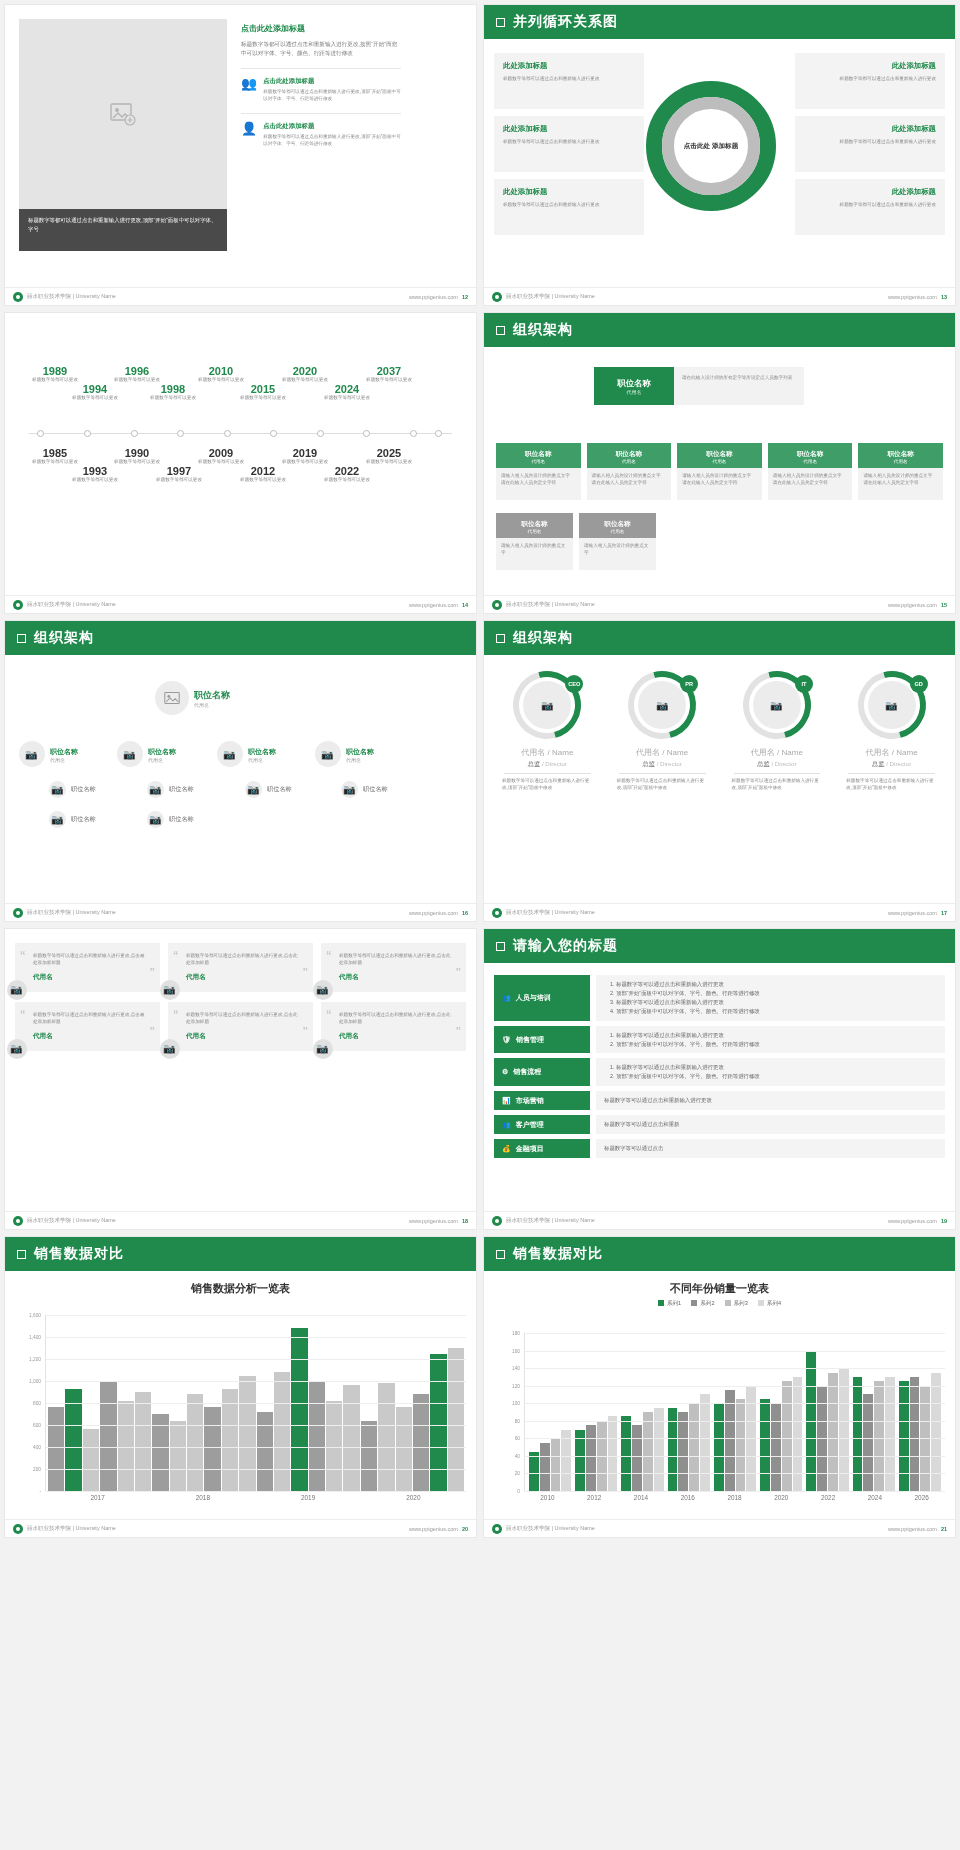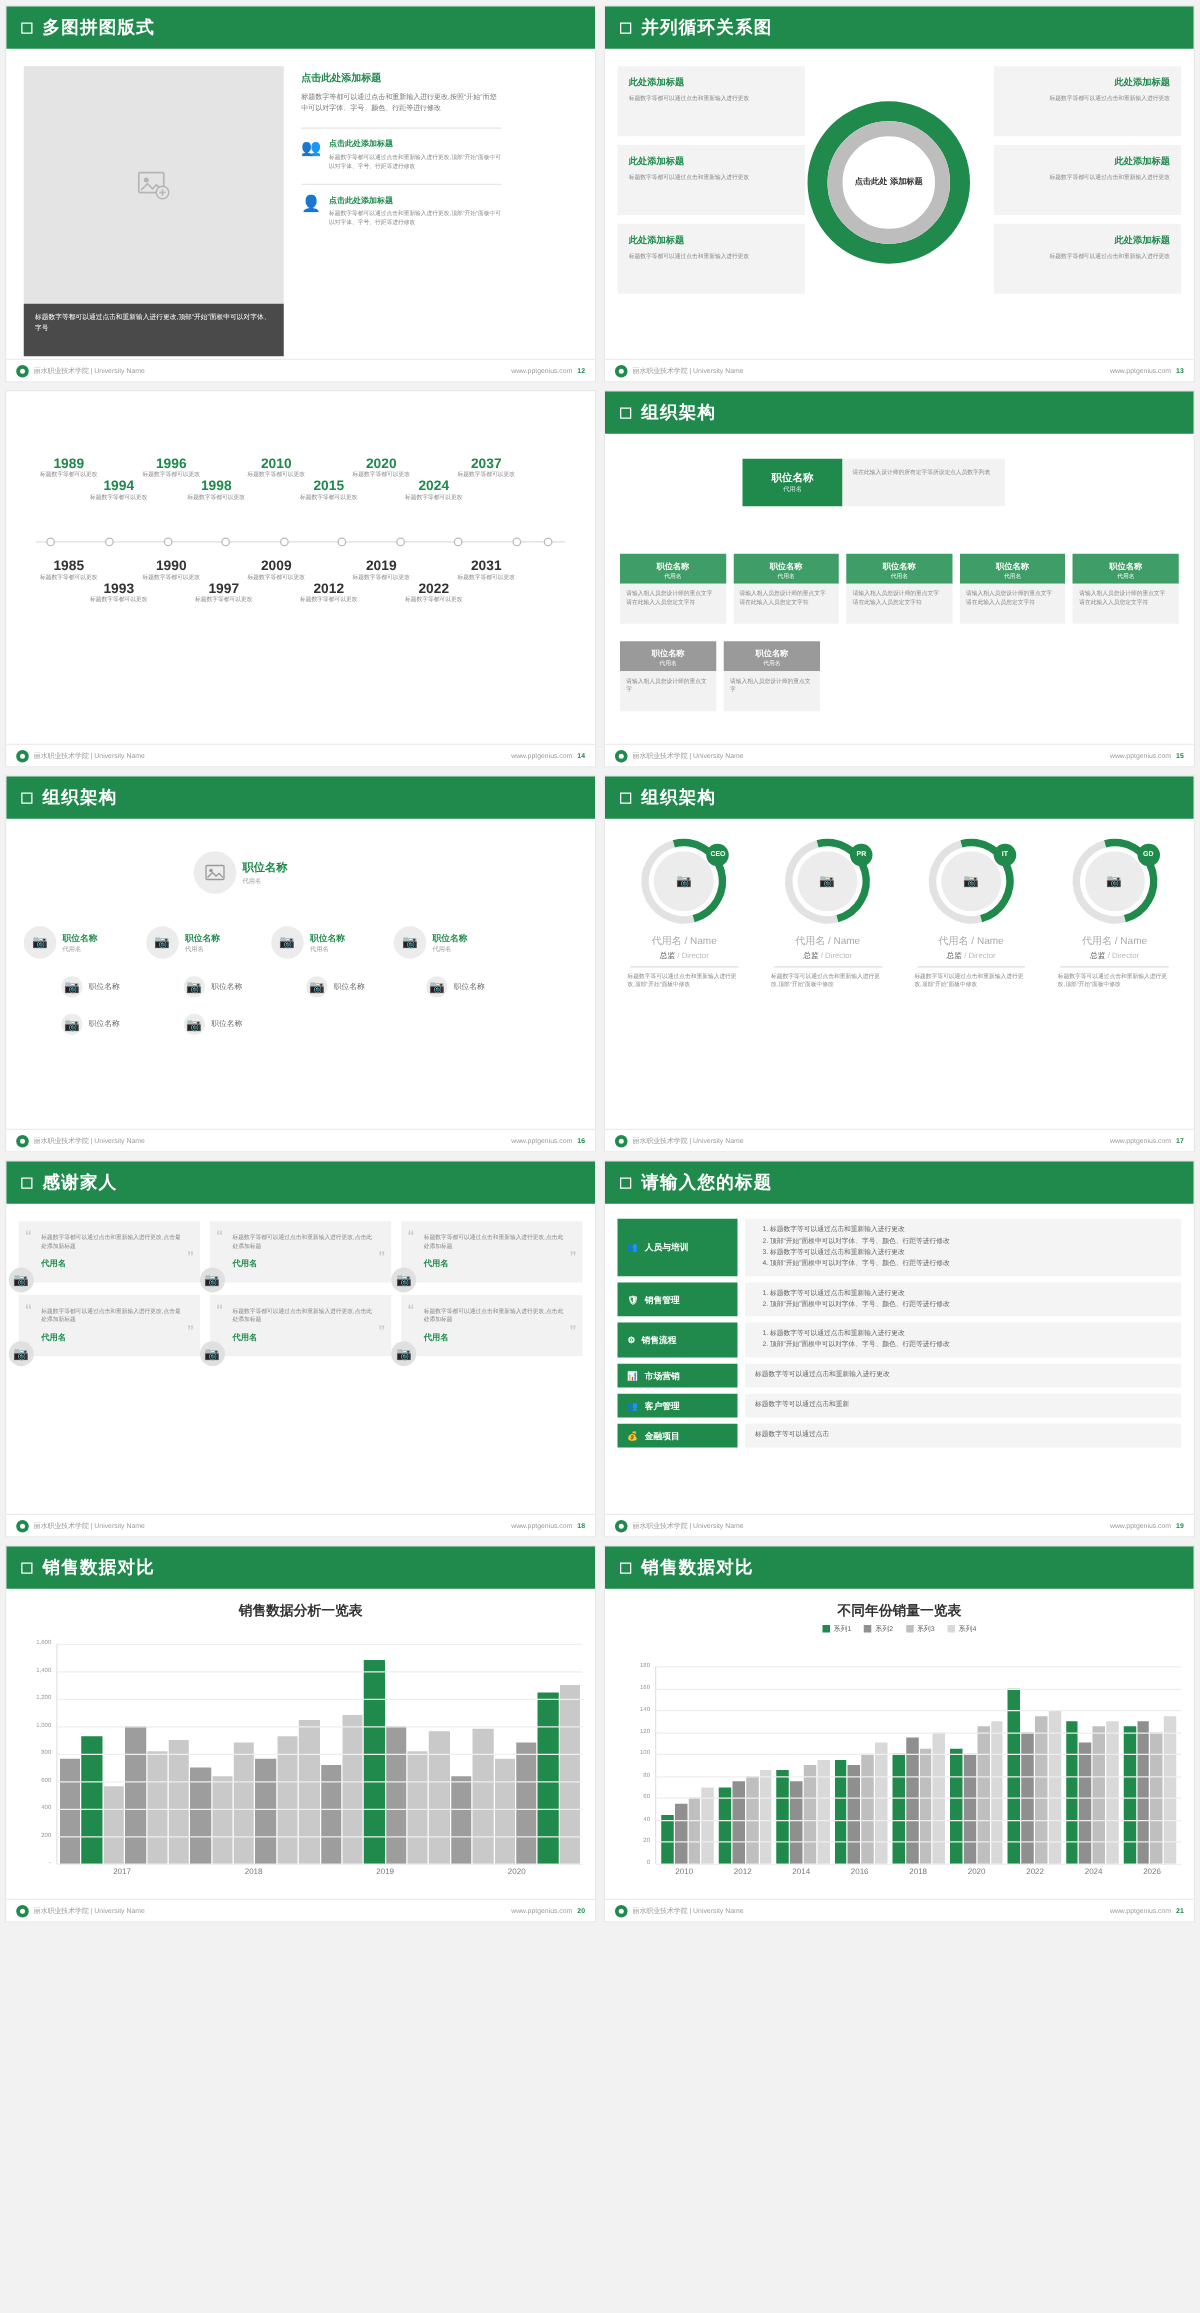--- a/index.html
+++ b/index.html
@@ -167,24 +167,20 @@
   .xl { flex:1; text-align:center; font-size:6.4px; color:#777; padding-top:3px;}
   .legend { display:flex; justify-content:center; gap:10px; font-size:5.6px; color:#666; margin-bottom:2px;}
   .legend i { display:inline-block; width:6px;height:6px; margin-right:3px; vertical-align:-1px;}
 </style>
 </head>
 <body>
 
 <div class="grid">
 
   <div class="slide">
-    <div class="hdr">
-      <span class="sq"></span>
-      <span class="t">多图拼图版式</span>
-    </div>
     <div class="body">
       <div class="ph s1-img">
         <svg width="26" height="24" viewBox="0 0 26 24">
             <rect x="1" y="2" width="20" height="16" rx="1" fill="none" stroke="#8f8f8f" stroke-width="1.4"></rect>
             <circle cx="7" cy="8" r="2" fill="#8f8f8f"></circle>
             <path d="M3 16l5-5 4 4 3-3 5 4" fill="none" stroke="#8f8f8f" stroke-width="1.4"></path>
             <circle cx="20" cy="18" r="5" fill="#e4e4e4" stroke="#8f8f8f" stroke-width="1.2"></circle>
             <path d="M20 15.5v5M17.5 18h5" stroke="#8f8f8f" stroke-width="1.2"></path>
           </svg>
       </div>
@@ -342,21 +338,21 @@
       </div>
       <div class="tl-item gray" style="left:272px;top:134px">
         <div class="y">2019</div>
         <div class="tiny">标题数字等都可以更改</div>
       </div>
       <div class="tl-item gray" style="left:314px;top:152px">
         <div class="y">2022</div>
         <div class="tiny">标题数字等都可以更改</div>
       </div>
       <div class="tl-item gray" style="left:356px;top:134px">
-        <div class="y">2031</div>
+        <div class="y">2025</div>
         <div class="tiny">标题数字等都可以更改</div>
       </div>
     </div>
     <div class="foot">
       <span class="logo"></span>
       <span class="fl">丽水职业技术学院 | University Name</span>
       <span class="fr">www.pptgenius.com</span>
       <span class="pg">14</span>
     </div>
   </div>
@@ -540,24 +536,20 @@
     </div>
     <div class="foot">
       <span class="logo"></span>
       <span class="fl">丽水职业技术学院 | University Name</span>
       <span class="fr">www.pptgenius.com</span>
       <span class="pg">17</span>
     </div>
   </div>
 
   <div class="slide">
-    <div class="hdr">
-      <span class="sq"></span>
-      <span class="t">感谢家人</span>
-    </div>
     <div class="body">
       <div class="quotes">
         <div class="q">
             <span class="mark">“</span>
             <span class="mark2">”</span>
             <div class="tiny">标题数字等都可以通过点击和重新输入进行更改,点击最处添加新标题</div>
             <div class="nm">代用名</div>
             <span class="av2">📷</span>
           </div>
         <div class="q">

